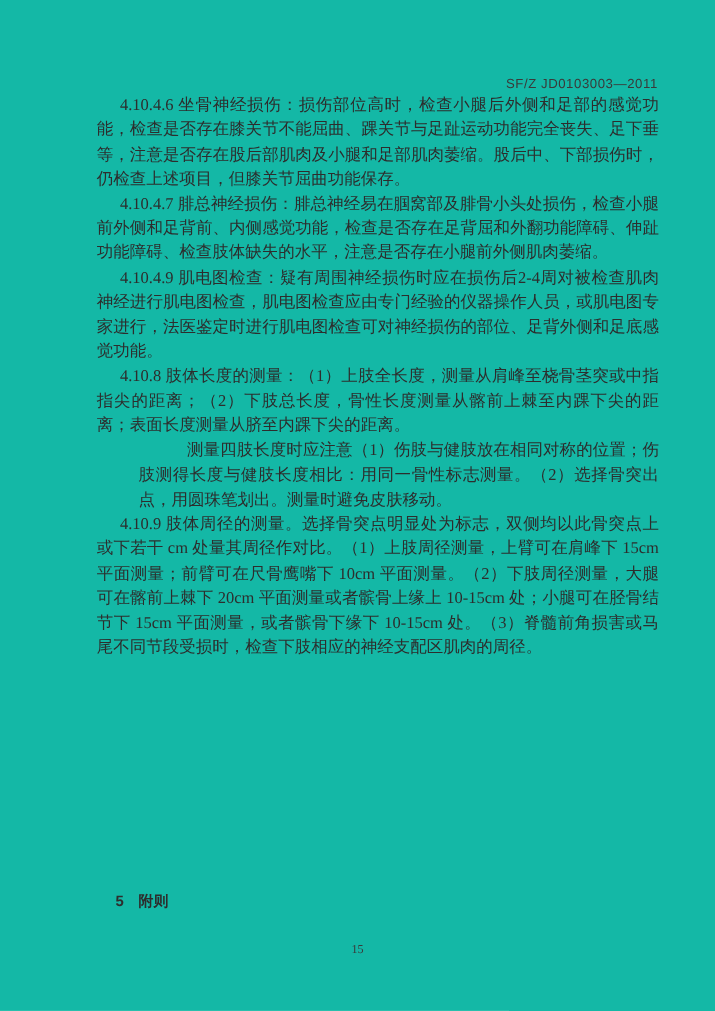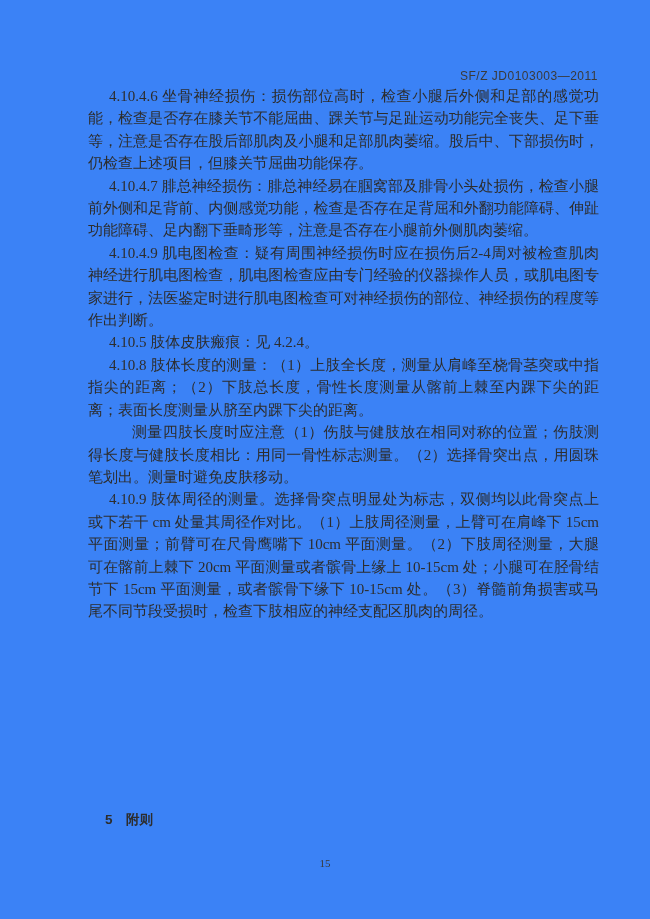--- a/index.html
+++ b/index.html
@@ -5,21 +5,21 @@
   html, body { margin: 0; padding: 0; }
   body {
     width: 650px; height: 919px;
     background: #ffffff;
     position: relative;
     overflow: hidden;
     font-family: "Liberation Serif", "DejaVu Serif", serif;
   }
   .page {
     position: absolute; inset: 0;
-    background: #3b82f6;
+    background: #14b8a6;
   }
   .std-number {
     position: absolute;
     top: 69px; right: 52px;
     font-family: "Liberation Sans", "DejaVu Sans", sans-serif;
     font-size: 12px;
     letter-spacing: 0.5px;
     color: #3a3a3a;
   }
   .content {
@@ -32,20 +32,21 @@
     margin: 0;
     font-size: 15px;
     line-height: 22.4px;
     text-align: justify;
     text-indent: 21px;
     word-break: break-all;
     font-family: "Liberation Serif", "DejaVu Serif", serif;
   }
   .content p.sub {
     text-indent: 44px;
+    margin-left: 38px;
   }
   .section-heading {
     position: absolute;
     left: 105px; top: 811px;
     font-family: "Liberation Sans", "DejaVu Sans", sans-serif;
     font-weight: 700;
     font-size: 13.5px;
     color: #2d2d2d;
   }
   .page-number {
@@ -60,23 +61,22 @@
 </style>
 </head>
 <body>
 
 <div class="page">
 
   <div class="std-number">SF/Z JD0103003—2011</div>
 
   <div class="content">
     <p>4.10.4.6 坐骨神经损伤：损伤部位高时，检查小腿后外侧和足部的感觉功能，检查是否存在膝关节不能屈曲、踝关节与足趾运动功能完全丧失、足下垂等，注意是否存在股后部肌肉及小腿和足部肌肉萎缩。股后中、下部损伤时，仍检查上述项目，但膝关节屈曲功能保存。</p>
-    <p>4.10.4.7 腓总神经损伤：腓总神经易在腘窝部及腓骨小头处损伤，检查小腿前外侧和足背前、内侧感觉功能，检查是否存在足背屈和外翻功能障碍、伸趾功能障碍、足内翻下垂畸形等，注意是否存在小腿前外侧肌肉萎缩。</p>
-    <p>4.10.4.9 肌电图检查：疑有周围神经损伤时应在损伤后2-4周对被检查肌肉神经进行肌电图检查，肌电图检查应由专门经验的仪器操作人员，或肌电图专家进行，法医鉴定时进行肌电图检查可对神经损伤的部位、神经损伤的程度等作出判断。</p>
-    <p>4.10.5 肢体皮肤瘢痕：见 4.2.4。</p>
+    <p>4.10.4.7 腓总神经损伤：腓总神经易在腘窝部及腓骨小头处损伤，检查小腿前外侧和足背前、内侧感觉功能，检查是否存在足背屈和外翻功能障碍、伸趾功能障碍、检查肢体缺失的水平，注意是否存在小腿前外侧肌肉萎缩。</p>
+    <p>4.10.4.9 肌电图检查：疑有周围神经损伤时应在损伤后2-4周对被检查肌肉神经进行肌电图检查，肌电图检查应由专门经验的仪器操作人员，或肌电图专家进行，法医鉴定时进行肌电图检查可对神经损伤的部位、足背外侧和足底感觉功能。</p>
     <p>4.10.8 肢体长度的测量：（1）上肢全长度，测量从肩峰至桡骨茎突或中指指尖的距离；（2）下肢总长度，骨性长度测量从髂前上棘至内踝下尖的距离；表面长度测量从脐至内踝下尖的距离。</p>
     <p class="sub">测量四肢长度时应注意（1）伤肢与健肢放在相同对称的位置；伤肢测得长度与健肢长度相比：用同一骨性标志测量。（2）选择骨突出点，用圆珠笔划出。测量时避免皮肤移动。</p>
     <p>4.10.9 肢体周径的测量。选择骨突点明显处为标志，双侧均以此骨突点上或下若干 cm 处量其周径作对比。（1）上肢周径测量，上臂可在肩峰下 15cm 平面测量；前臂可在尺骨鹰嘴下 10cm 平面测量。（2）下肢周径测量，大腿可在髂前上棘下 20cm 平面测量或者髌骨上缘上 10-15cm 处；小腿可在胫骨结节下 15cm 平面测量，或者髌骨下缘下 10-15cm 处。（3）脊髓前角损害或马尾不同节段受损时，检查下肢相应的神经支配区肌肉的周径。</p>
   </div>
 
   <div class="section-heading">5　附则</div>
 
   <div class="page-number">15</div>
 
 </div>

